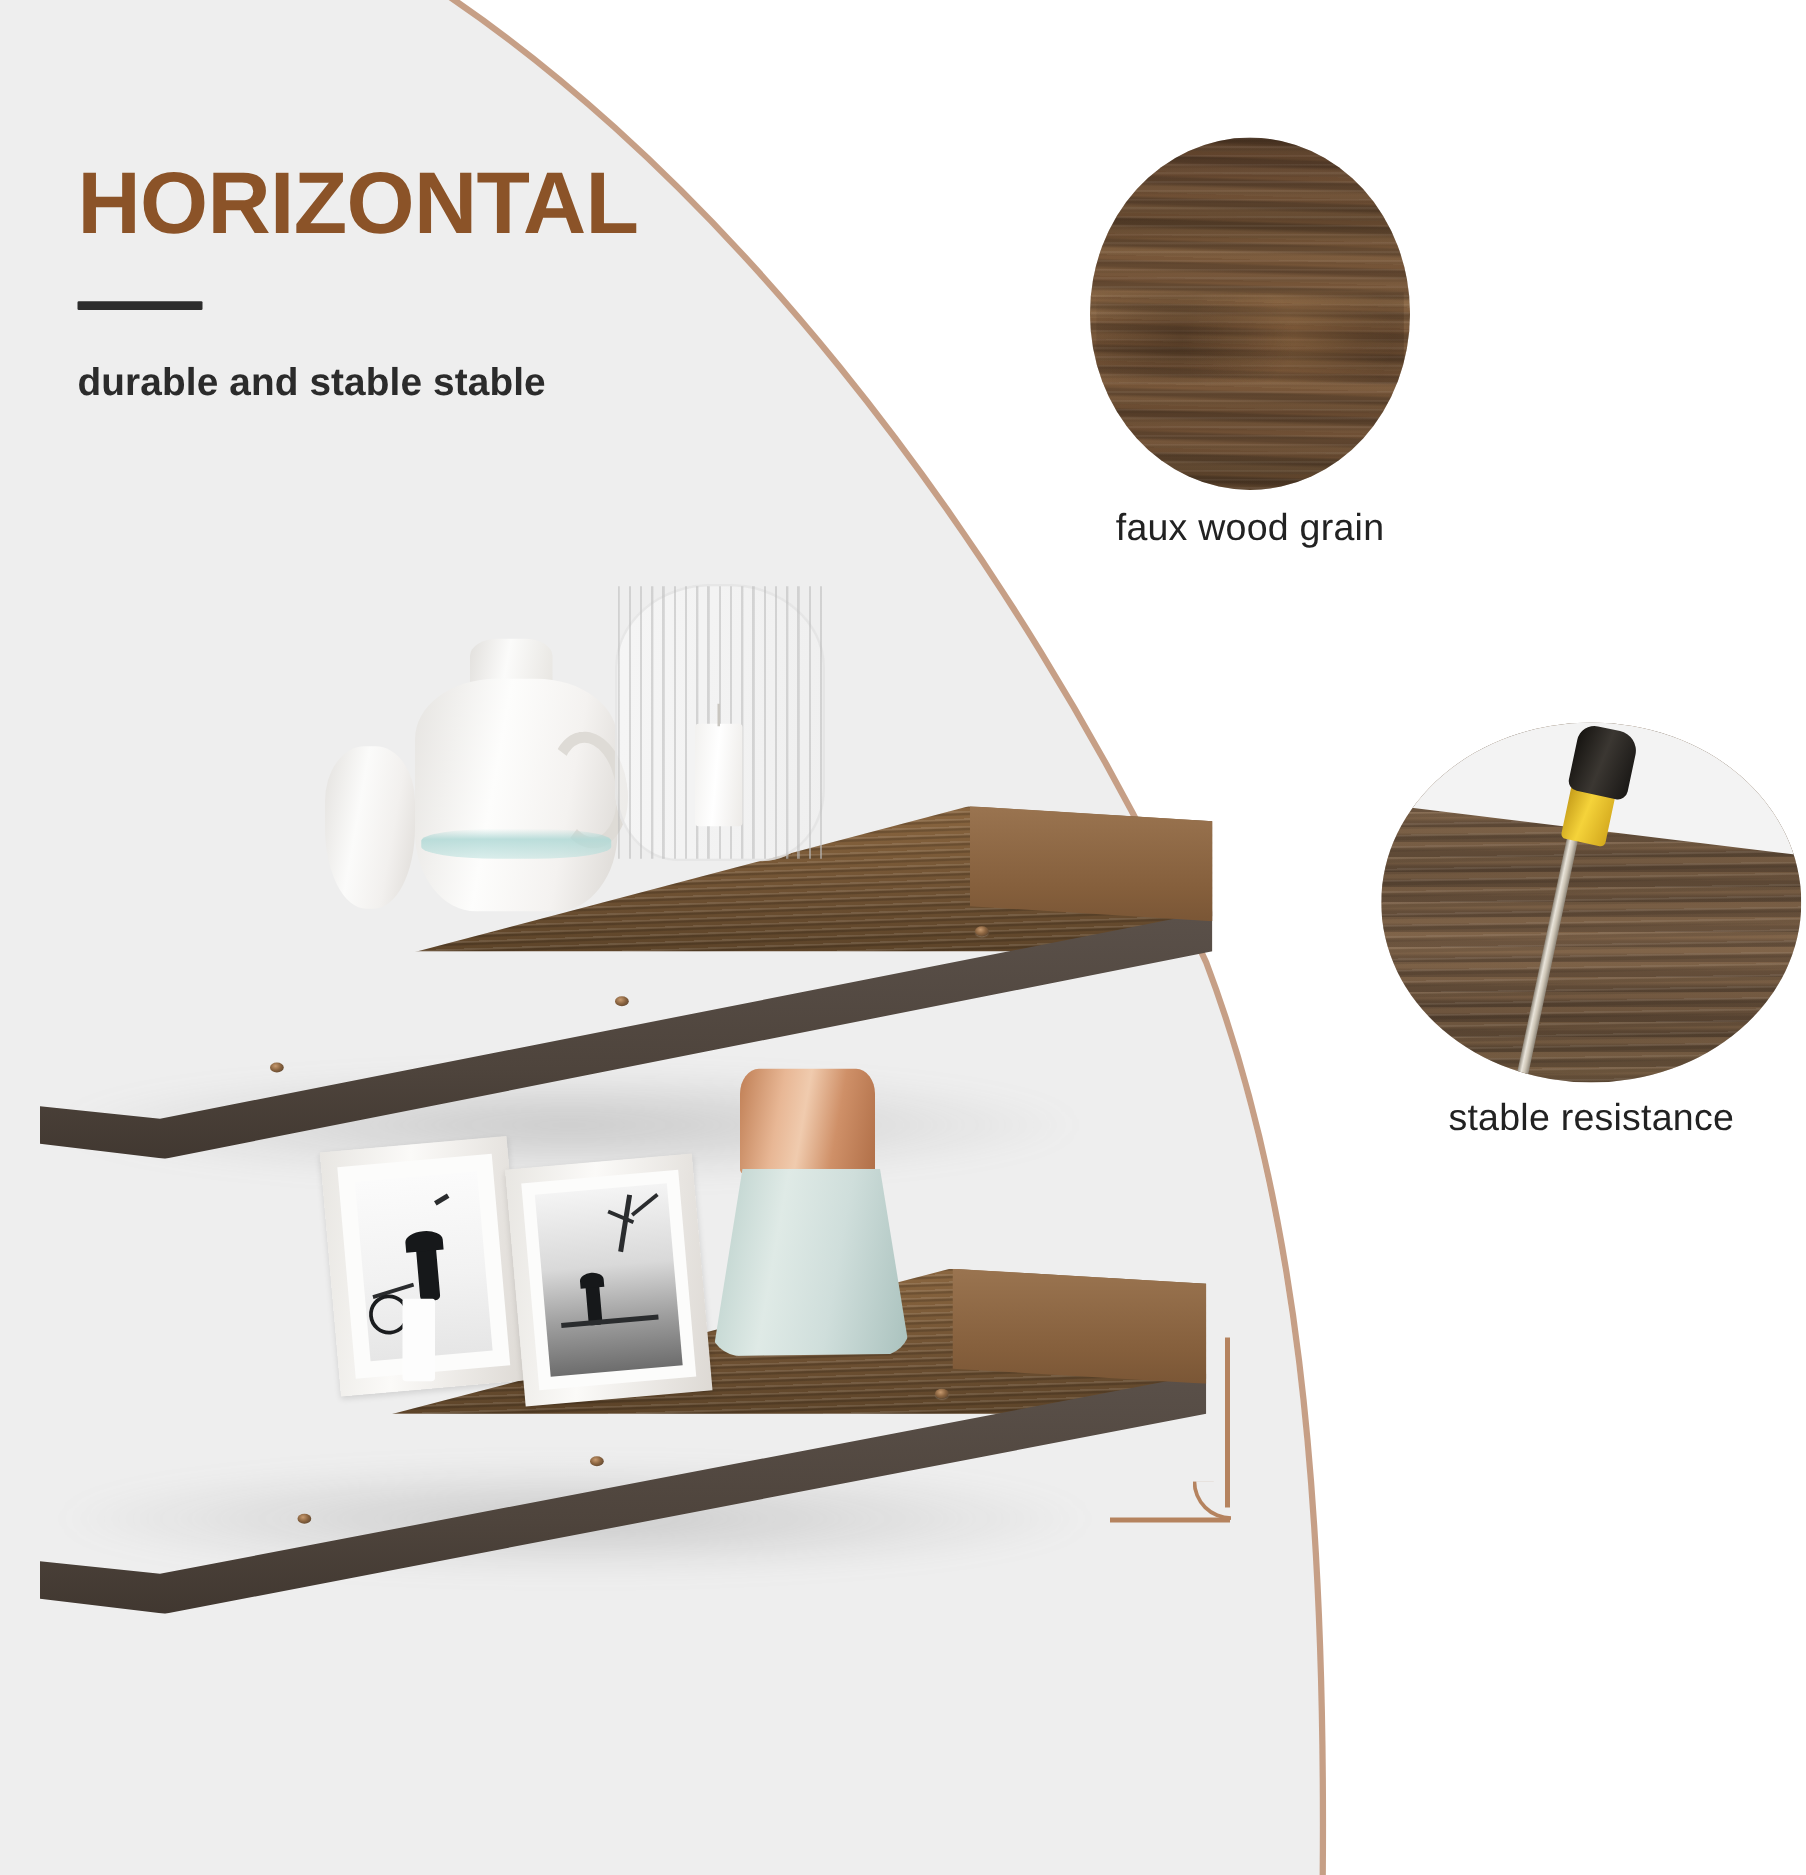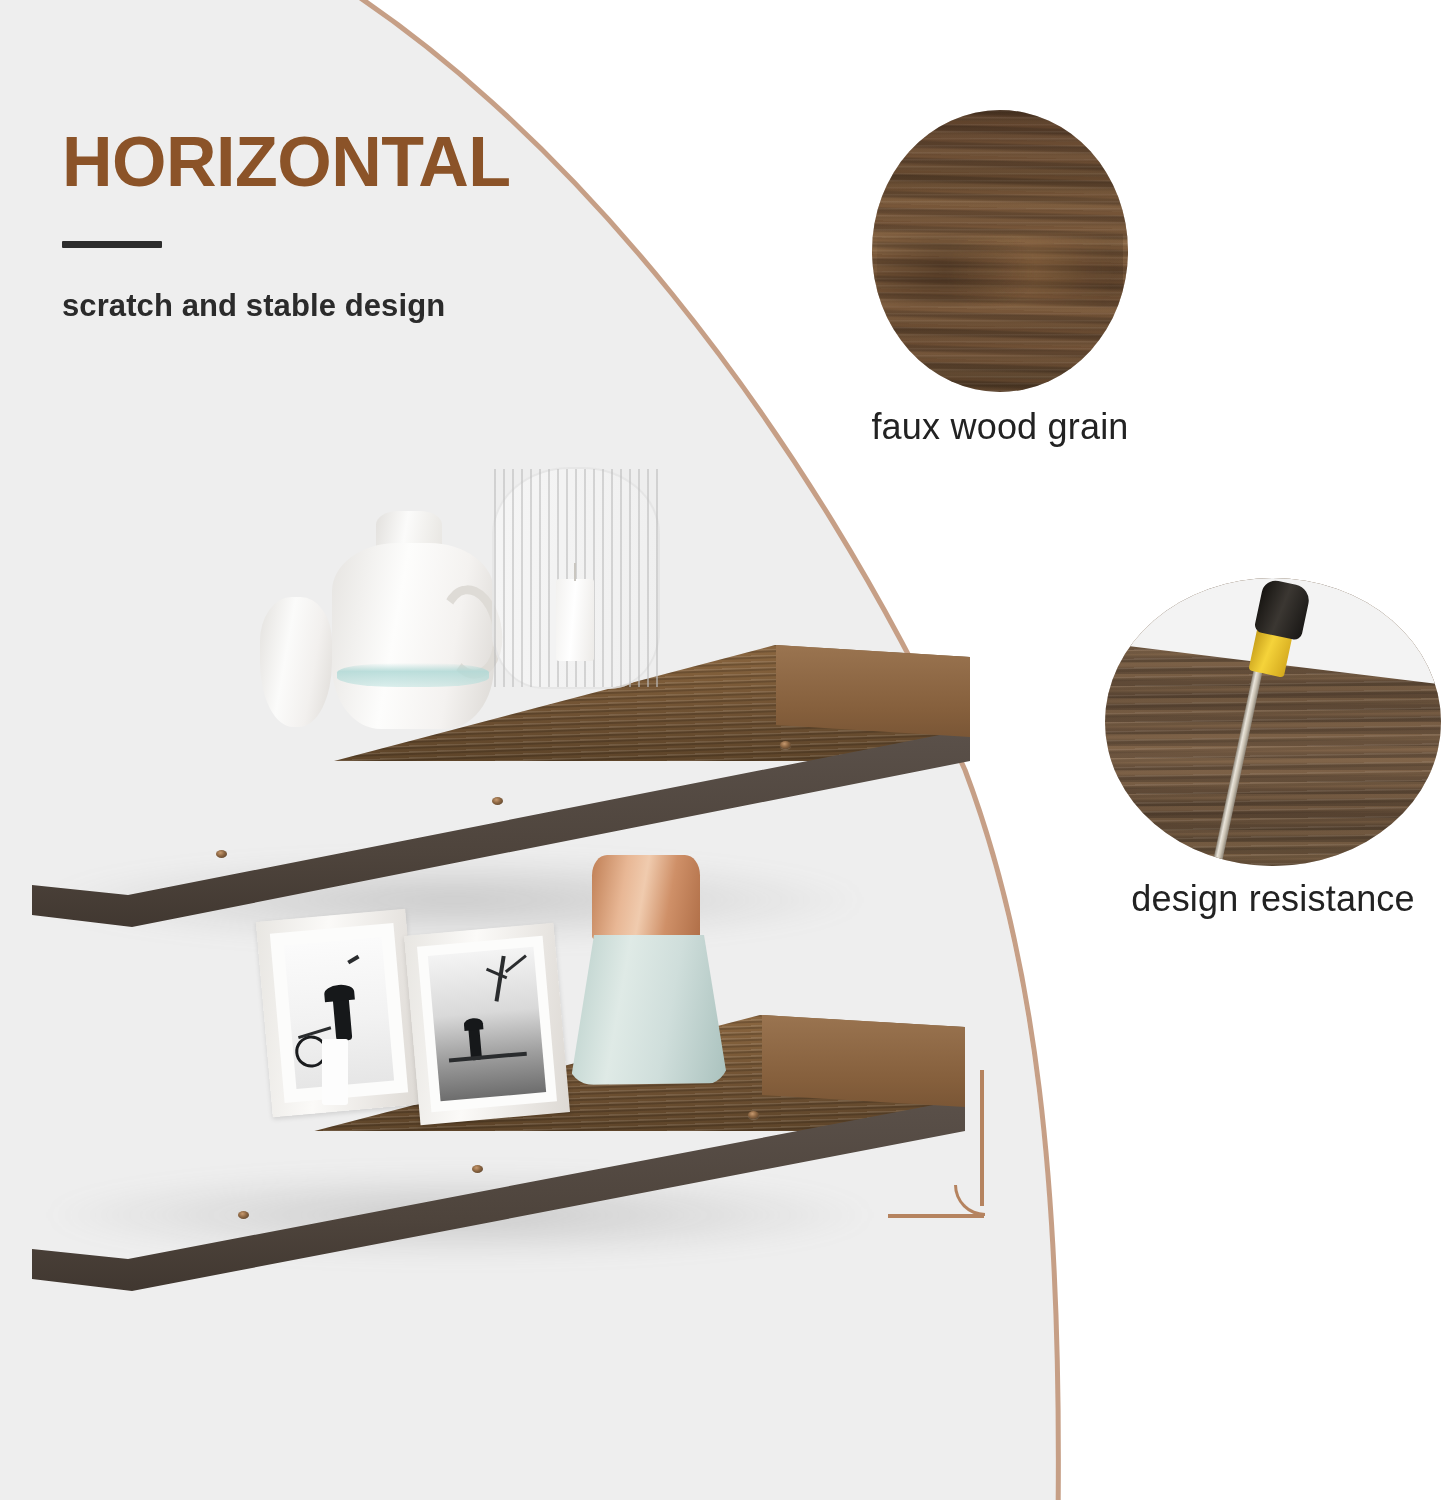--- a/index.html
+++ b/index.html
@@ -33,21 +33,21 @@
     font-size:31px;color:#2b2b2b;font-weight:bold;letter-spacing:0.1px;
   }
 
   
   .feature{position:absolute;}
   .circle{
     border-radius:50%;overflow:hidden;position:relative;
   }
   .cap{
     position:absolute;left:50%;transform:translateX(-50%);
-    white-space:nowrap;font-size:36px;color:#222;letter-spacing:0.2px;
+    white-space:nowrap;font-size:30px;color:#222;letter-spacing:0.2px;
   }
 
   
   .wood-swatch{
     width:100%;height:100%;
     background:
       repeating-linear-gradient(180deg,
         rgba(255,255,255,.055) 0px, rgba(255,255,255,.055) 1px,
         rgba(0,0,0,.05) 2px, rgba(0,0,0,.05) 3px,
         rgba(255,255,255,0) 4px, rgba(255,255,255,0) 7px),
@@ -228,21 +228,21 @@
       <g clip-path="url(#lobeClip)">
         <rect x="0" y="0" width="1445" height="1500" fill="#eeeeee"></rect>
       </g>
       <path d="M300,-40 C560,110 810,430 965,770 C1035,955 1062,1185 1058,1520" fill="none" stroke="#c39a7f" stroke-width="5" stroke-linecap="round" opacity="0.95"></path>
     </svg>
   </div>
 
   <div class="headline-block">
     <div class="hl-line hl-big">HORIZONTAL</div>
     <div class="rule"></div>
-    <div class="subhead">scratch and stable design</div>
+    <div class="subhead">durable and stable stable</div>
   </div>
 
   <div class="feature" style="left:872px;top:110px;width:256px;height:330px;">
     <div class="circle" style="width:256px;height:282px;">
       <div class="wood-swatch"></div>
       <div class="swatch-knot"></div>
     </div>
     <div class="cap" style="top:296px;">faux wood grain</div>
   </div>
 
@@ -253,21 +253,21 @@
       <div class="inset-white" style="left:-10px;top:-10px;width:360px;height:150px;
            clip-path:polygon(0 0,360px 0,360px 118px,0 74px);"></div>
 
       <div class="sd-shaft" style="left:150px;top:86px;width:9px;height:200px;
            transform:rotate(12deg);transform-origin:top center;"></div>
       <div class="sd-yellow" style="left:143px;top:48px;width:36px;height:48px;
            transform:rotate(12deg);transform-origin:bottom center;"></div>
       <div class="sd-black" style="left:148px;top:4px;width:48px;height:54px;
            transform:rotate(12deg);transform-origin:bottom center;"></div>
     </div>
-    <div class="cap" style="top:300px;">design resistance</div>
+    <div class="cap" style="top:300px;">stable resistance</div>
   </div>
 
 
   <div class="scene">
 
     <div class="wall-shadow" style="left:40px;top:385px;width:830px;height:90px;"></div>
 
     <div class="shelf" style="left:20px;top:175px;width:950px;height:300px;">
 
       <div class="shelf-front" style="top:0;height:116px;

